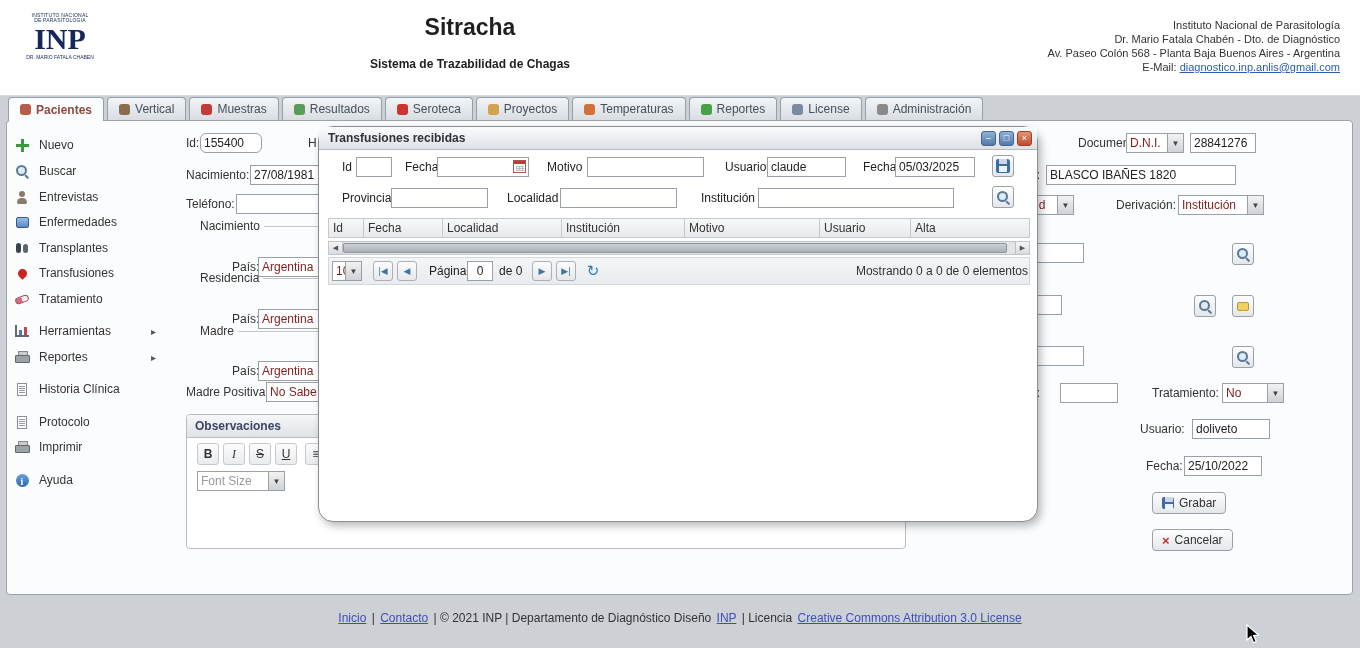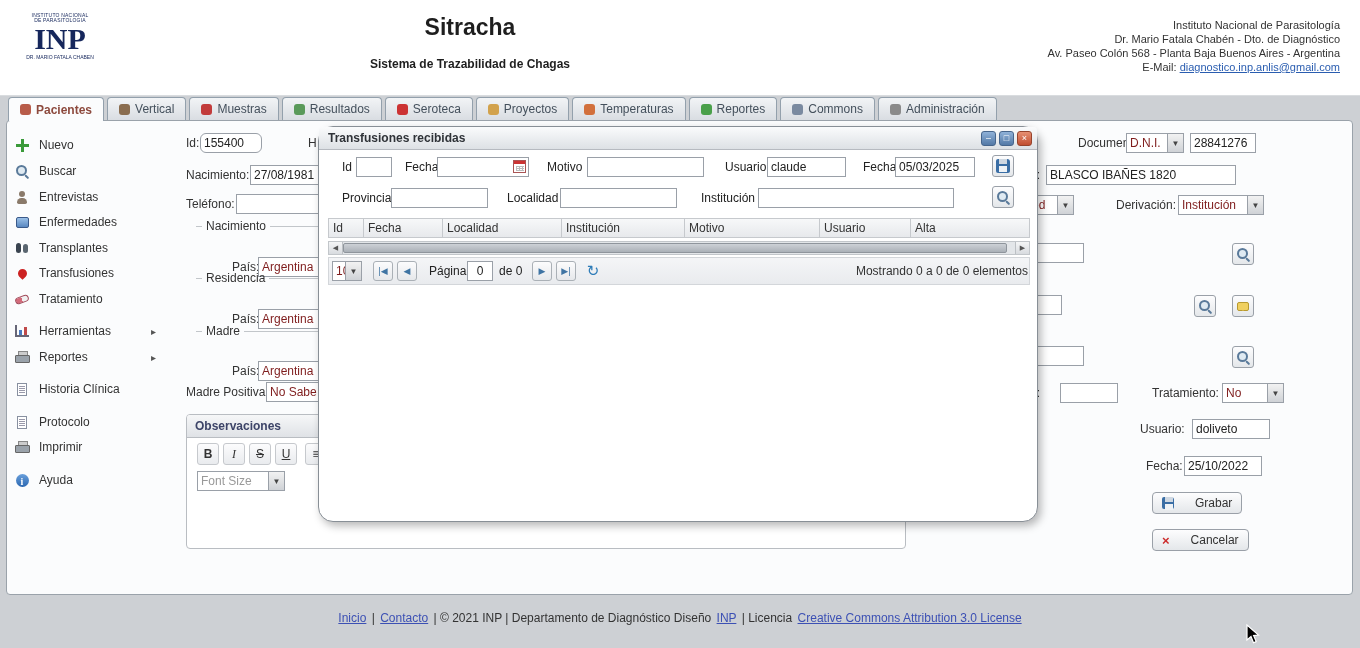--- a/index.html
+++ b/index.html
@@ -35,22 +35,22 @@
   .sarrow{position:absolute;right:0;font-size:10px;color:#555}
 
   
   .lbl{position:absolute;height:20px;line-height:20px;font-size:12px;color:#333;white-space:nowrap;z-index:5}
   .inp{position:absolute;height:20px;border:1px solid #9aa0a8;background:#fff;font:12px "Liberation Sans",sans-serif;color:#222;padding:0 3px;box-sizing:border-box;z-index:5}
   .sel{position:absolute;height:20px;border:1px solid #9aa0a8;background:#fff;box-sizing:border-box;display:flex;align-items:center;z-index:5;cursor:pointer}
   .sel .sv{flex:1;padding:0 3px;font-size:12px;color:#7f1d1d;white-space:nowrap;overflow:hidden}
   .sel .sa{width:16px;height:100%;border-left:1px solid #9aa0a8;background:linear-gradient(#f2f2f2,#cfd2d6);font-size:8px;color:#444;display:flex;align-items:center;justify-content:center;box-sizing:border-box}
   .sel.ph .sv{color:#999}
   .fs{position:absolute;border:none;border-top:1px solid #c2c6ca;margin:0;padding:0;box-sizing:border-box;min-inline-size:0;z-index:5}
-  .fs legend{font-size:12px;color:#333;padding:0 4px;margin-left:6px}
-  .btn{position:absolute;display:inline-flex;align-items:center;gap:21px;padding:0 9px;height:22px;border:1px solid #9aa0a8;border-radius:4px;background:linear-gradient(#fdfdfe,#e4e7ea);font-size:12px;color:#333;cursor:pointer;box-sizing:border-box;z-index:5}
+  .fs legend{font-size:12px;color:#333;padding:0 4px;}
+  .btn{position:absolute;display:inline-flex;align-items:center;gap:5px;padding:0 9px;height:22px;border:1px solid #9aa0a8;border-radius:4px;background:linear-gradient(#fdfdfe,#e4e7ea);font-size:12px;color:#333;cursor:pointer;box-sizing:border-box;z-index:5}
   .icbtn{position:absolute;width:22px;height:22px;border:1px solid #9aa0a8;border-radius:3px;background:linear-gradient(#fdfdfe,#e4e7ea);display:flex;align-items:center;justify-content:center;box-sizing:border-box;z-index:5;cursor:pointer}
 
   
   .obs{position:absolute;left:186px;top:414px;width:720px;height:135px;border:1px solid #b9bdc2;border-radius:4px;background:#fff;z-index:5;box-sizing:border-box}
   .obs-h{height:22px;background:linear-gradient(#f6f7f8,#dfe2e6);border-bottom:1px solid #b9bdc2;border-radius:3px 3px 0 0;font-weight:bold;color:#3d4468;line-height:22px;padding-left:8px;font-size:12px}
   .ed-btn{position:absolute;width:22px;height:22px;border:1px solid #c6c9cd;border-radius:3px;background:linear-gradient(#fcfcfd,#e9ebee);text-align:center;line-height:20px;font-size:12px;color:#333;cursor:pointer;box-sizing:border-box}
 
   
   .dlg{position:absolute;left:318px;top:126px;width:720px;height:396px;background:#fff;border:1px solid #888f96;border-radius:15px;box-shadow:3px 4px 9px rgba(0,0,0,.28);z-index:50;box-sizing:border-box}
   .dlg-h{position:absolute;left:0;top:0;right:0;height:23px;background:linear-gradient(#fafbfc,#dde1e5);border-bottom:1px solid #b6bac0;border-radius:3px 3px 0 0;font-weight:bold;font-size:12px;color:#2f3338;line-height:23px;padding-left:9px;box-sizing:border-box}
@@ -166,21 +166,21 @@
     <div class="tab">
         <span class="tabic ti6"></span>
         <span>Temperaturas</span>
       </div>
     <div class="tab">
         <span class="tabic ti7"></span>
         <span>Reportes</span>
       </div>
     <div class="tab">
         <span class="tabic ti8"></span>
-        <span>Commons</span>
+        <span>License</span>
       </div>
     <div class="tab">
         <span class="tabic ti9"></span>
         <span>Administración</span>
       </div>
   </div>
 
   <div class="panel"></div>
 
   <div class="side" style="top:135px">

